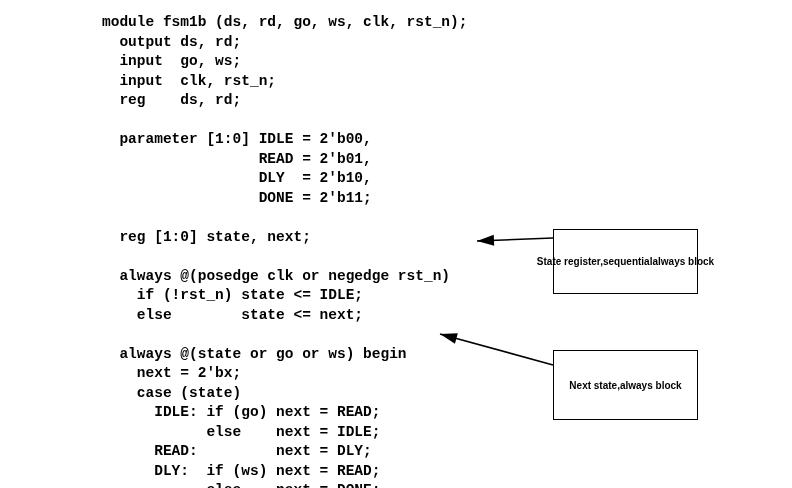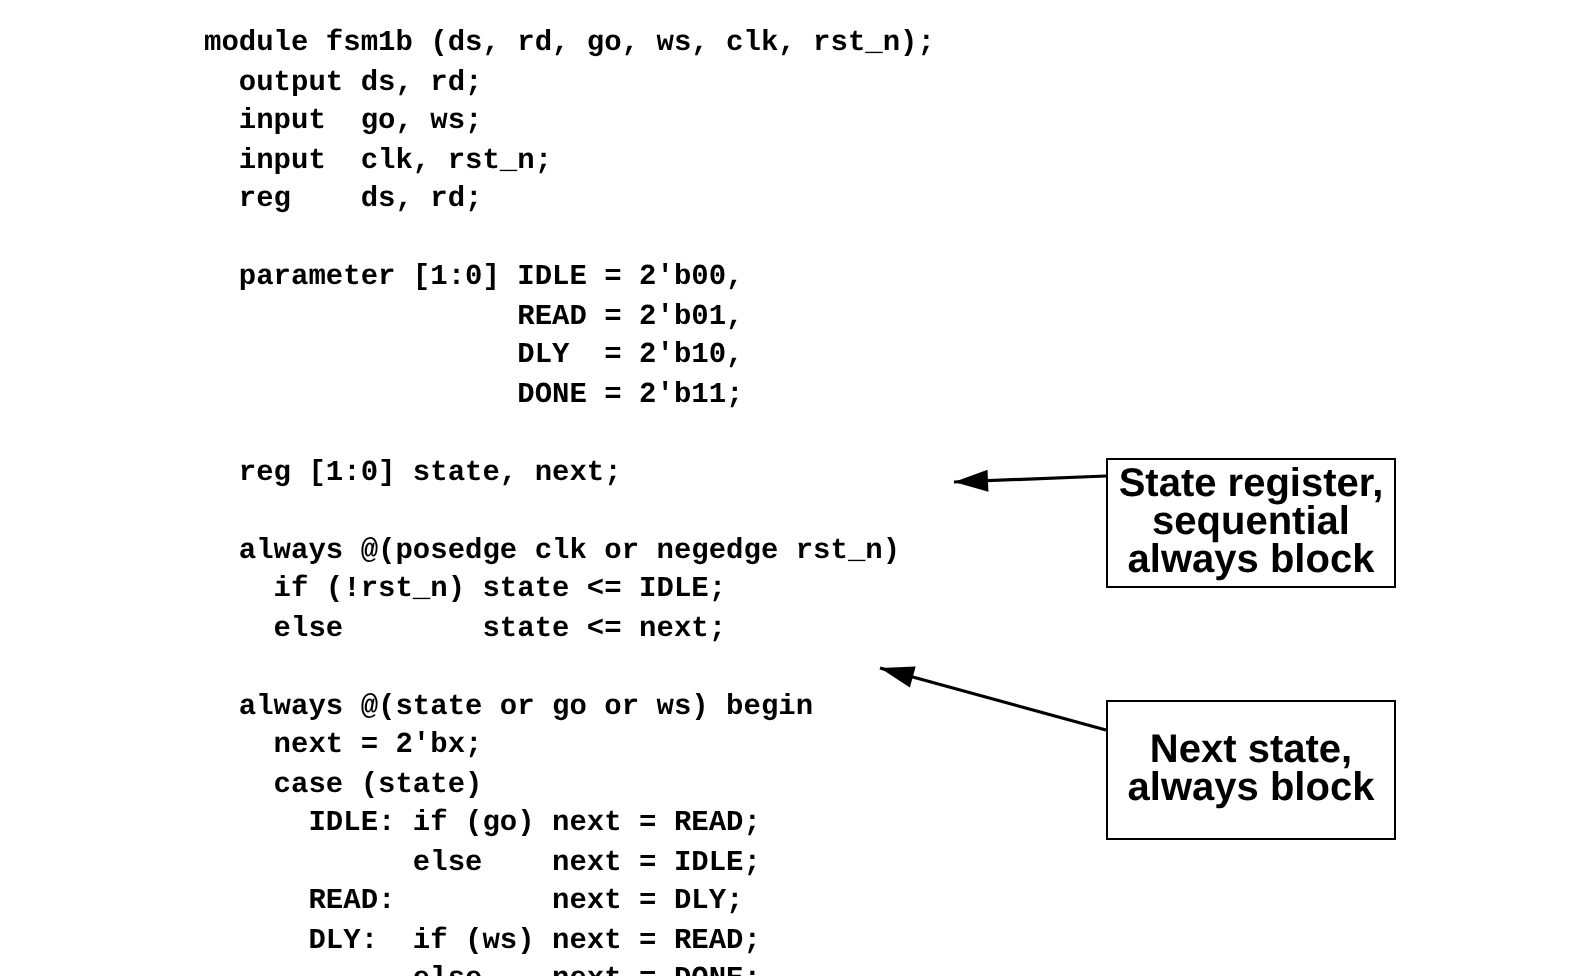--- a/index.html
+++ b/index.html
@@ -38,26 +38,26 @@
     margin-left: 25px;
   }
 
   
   .callout-box {
     position: absolute;
     box-sizing: border-box;
     border: 1.5px solid #000000;
     background: #ffffff;
     display: flex;
-    flex-direction: column;
+    flex-direction: row;
     align-items: center;
     justify-content: center;
     font-family: "Liberation Sans", sans-serif;
     font-weight: bold;
-    font-size: 20px;
+    font-size: 10px;
     line-height: 19px;
     color: #000000;
     text-align: center;
   }
   .callout-box .callout-line {
     display: block;
     white-space: nowrap;
   }
   #callout-state-register {
     left: 553px;

